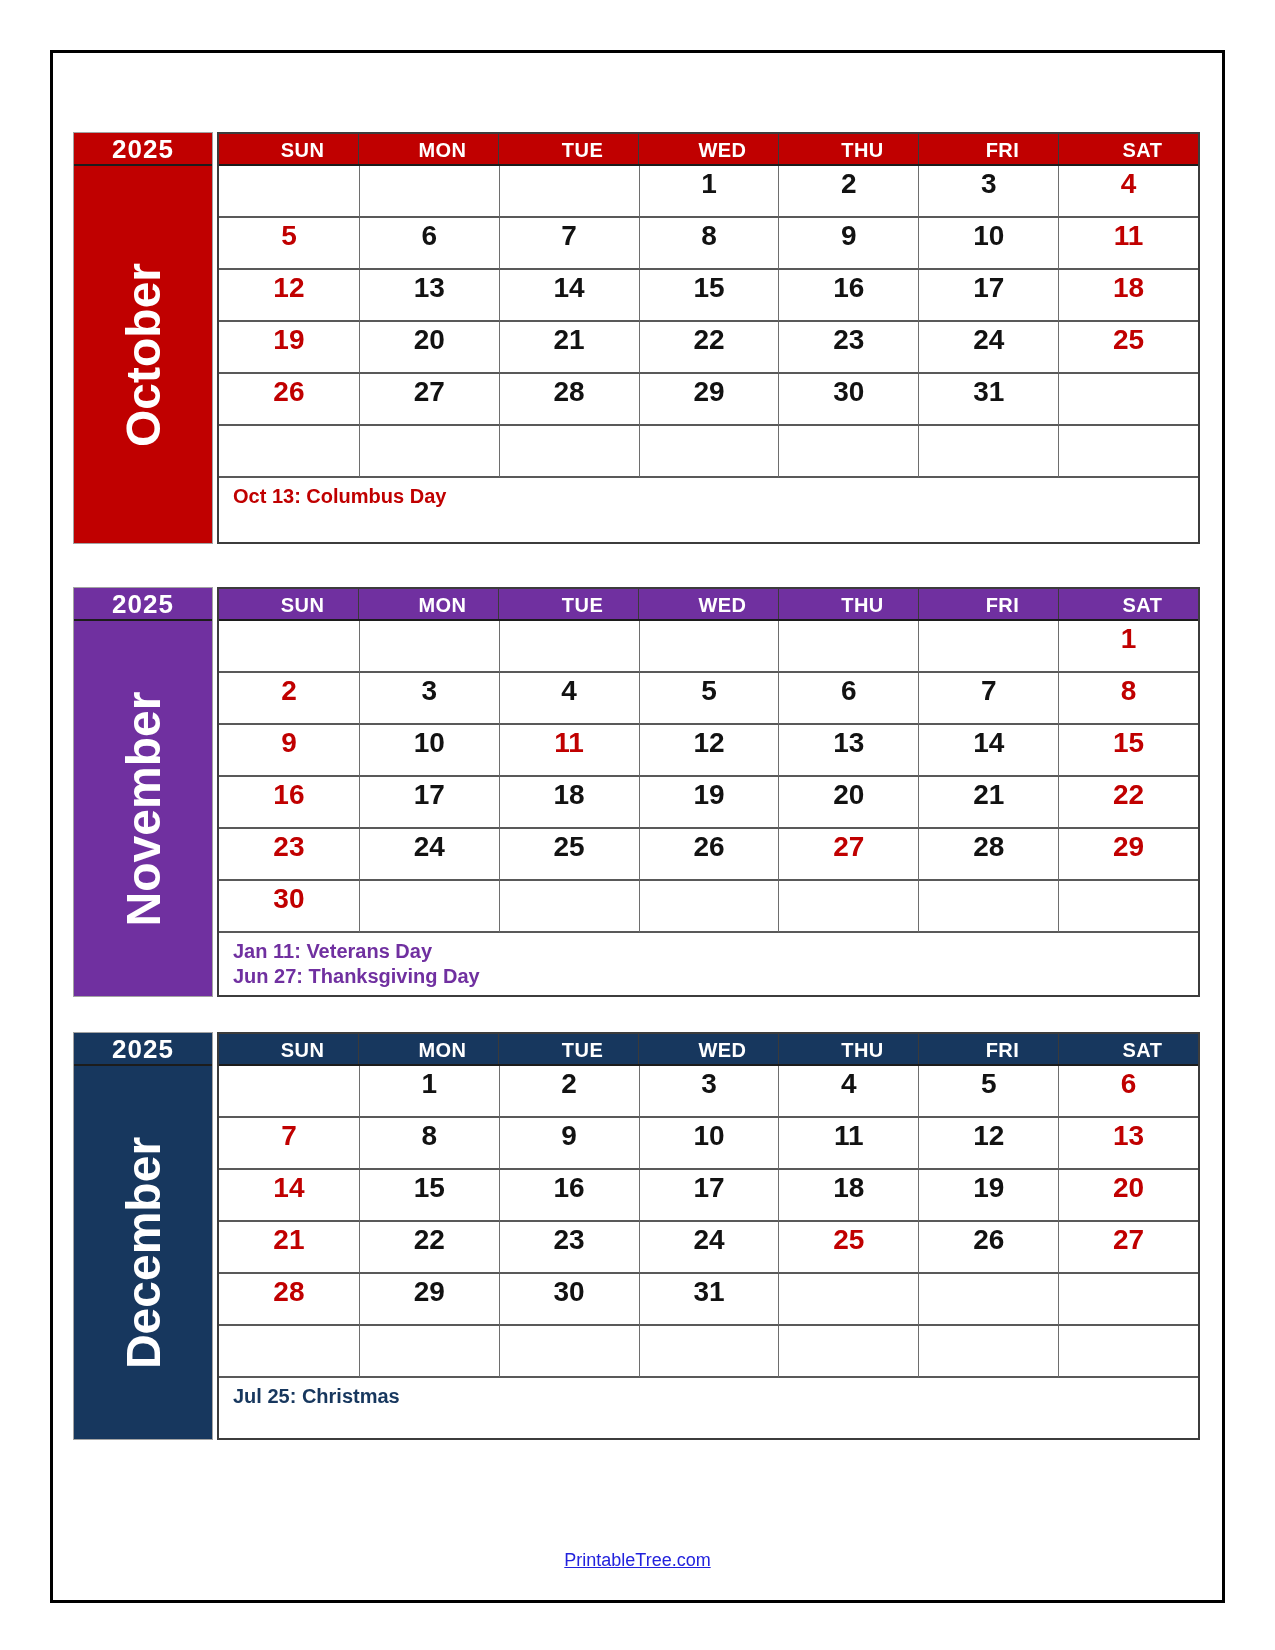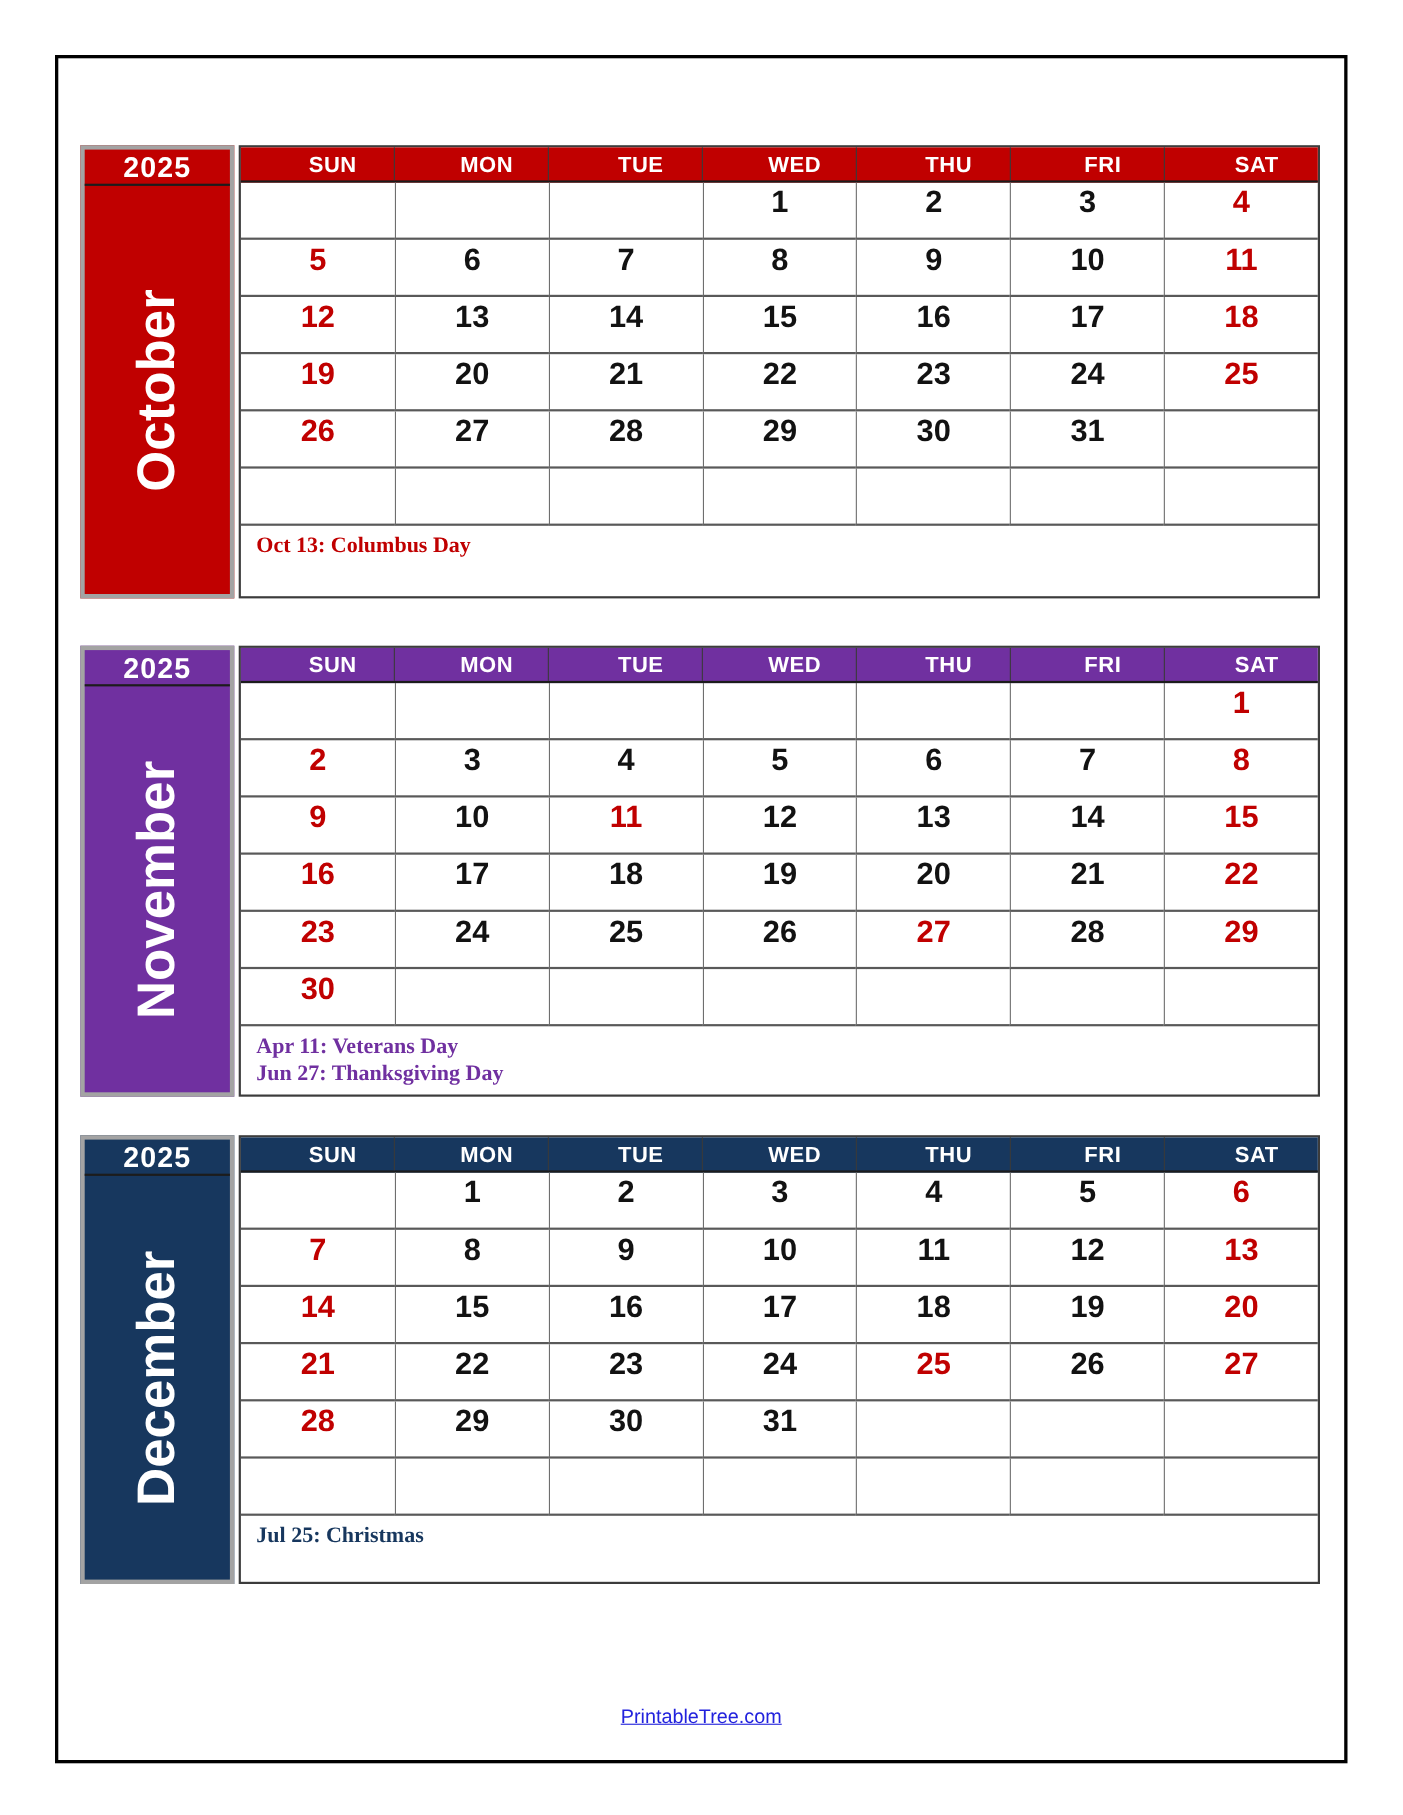--- a/index.html
+++ b/index.html
@@ -10,21 +10,21 @@
   .frame { position:absolute; left:50px; top:50px; width:1175px; height:1553px;
            border:3px solid #000; background:#fff; }
 
   .cal { position:absolute; left:20px; width:1127px; display:flex; }
   .cal[data-month="0"] { top:79px;  height:412px; }
   .cal[data-month="1"] { top:534px; height:410px; }
   .cal[data-month="2"] { top:979px; height:408px; }
 
   
   .leftcol { flex:0 0 140px; display:flex; flex-direction:column;
-             border:4px solid #a3a3a3; background:var(--theme); margin-right:4px; }
+             border:1px solid #a3a3a3; background:var(--theme); margin-right:4px; }
   .yearcell { height:33px; line-height:33px; text-align:center; color:#fff;
               font-size:26px; font-weight:bold; letter-spacing:1px;
               border-bottom:2px solid #1c1c1c; }
   .monthblock { flex:1; position:relative; overflow:hidden; }
   .monthname { position:absolute; top:50%; left:50%;
                transform:translate(-50%,-50%) rotate(-90deg);
                white-space:nowrap; color:#fff; font-size:48px; font-weight:bold; }
 
   
   .grid { flex:1; display:flex; flex-direction:column; border:2px solid #3c3c3c; background:#fff; }
@@ -35,21 +35,21 @@
         border-left:1px solid #3a3a3a;padding-left:28px; }
   .dh:first-child { border-left:none; }
 
   .weeks { display:grid; grid-template-columns:repeat(7,1fr); grid-auto-rows:52px; }
   .dc { border-left:1px solid #6e6e6e; border-bottom:2px solid #595959;
         text-align:center; padding-top:2px; font-size:28px; font-weight:bold;
         color:#121212; }
   .dc:nth-child(7n+1) { border-left:none; }
   .dc.red { color:var(--red-date); }
 
-  .note { flex:1; padding:6px 0 0 14px;font-family:Liberation Serif, serif; }
+  .note { flex:1; padding:6px 0 0 14px; }
   .hl { color:var(--theme); font-size:20px; font-weight:bold; line-height:25px; }
 
   .footer { position:absolute; left:0; width:100%; top:1497px; text-align:center; }
   .footer a { font-size:18px; color:#2222dd; text-decoration:underline; cursor:pointer; }
 </style>
 </head>
 <body>
 
 <div class="frame">
 
@@ -175,21 +175,21 @@
           <div class="dc red">29</div>
           <div class="dc red">30</div>
           <div class="dc"></div>
           <div class="dc"></div>
           <div class="dc"></div>
           <div class="dc"></div>
           <div class="dc"></div>
           <div class="dc"></div>
         </div>
       <div class="note">
-          <div class="hl">Apr 11: Veterans Day</div>
+          <div class="hl">Jan 11: Veterans Day</div>
           <div class="hl">Jun 27: Thanksgiving Day</div>
         </div>
     </div>
   </section>
 
   <section class="cal" data-month="2" style="--theme: #17375E;">
     <div class="leftcol">
       <div class="yearcell">2025</div>
       <div class="monthblock">
         <span class="monthname">December</span>

